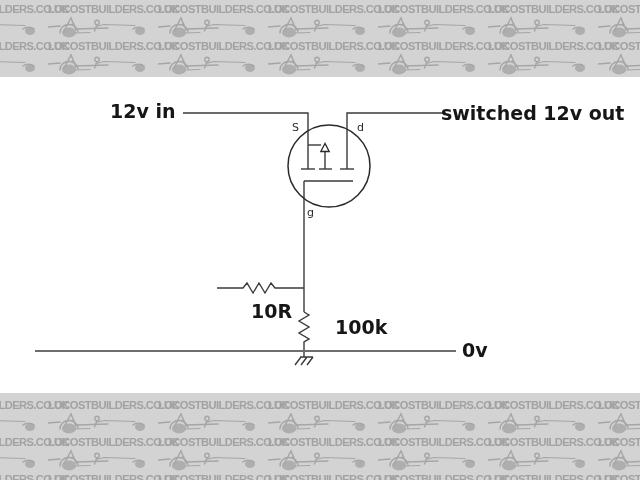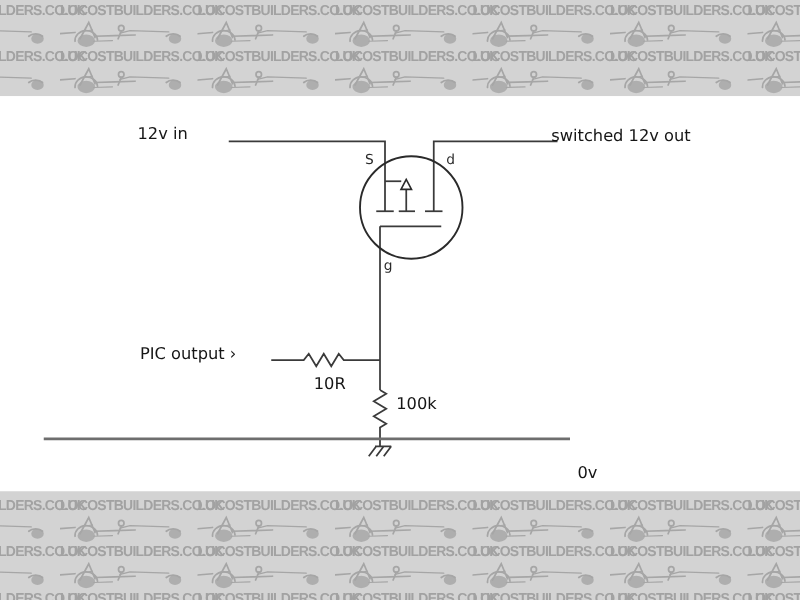--- a/index.html
+++ b/index.html
@@ -16,21 +16,21 @@
   .logo-row{height:24px;align-items:center;}
   .wm-text{flex:none;width:110px;font-family:"Liberation Sans",sans-serif;font-weight:bold;
            font-size:11.5px;letter-spacing:-0.6px;color:#a2a2a2;transform:scaleX(0.97);
            transform-origin:left center;}
   .wm-car{flex:none;width:104px;height:22px;margin-right:6px;}
 
   
   .canvas{position:absolute;left:0;top:77px;width:640px;height:316px;background:#ffffff;}
   .circuit-svg{position:absolute;left:0;top:0;width:640px;height:480px;}
 
-  .lbl{position:absolute;color:#161616;font-size:13px;line-height:1.1;white-space:nowrap;}
+  .lbl{position:absolute;color:#161616;font-size:19px;line-height:1.1;white-space:nowrap;font-weight:bold;}
   .lbl-small{position:absolute;color:#2a2a2a;font-size:11px;line-height:1;white-space:nowrap;}
   .hidden-defs{position:absolute;width:0;height:0;overflow:hidden;}
 </style>
 </head>
 <body>
 
 <svg class="hidden-defs" aria-hidden="true">
   <defs>
     <g id="car-logo" fill="none" stroke="#a6a6a6" stroke-width="1.4" stroke-linecap="round">
       <path d="M0,11 L12,10"></path>
@@ -145,24 +145,23 @@
 
     <circle cx="329" cy="166" r="41" fill="none" stroke="#2a2a2a" stroke-width="1.5"></circle>
 
     <path d="M325,143.5 L320.8,151.5 H329.2 Z" fill="#ffffff" stroke="#2a2a2a" stroke-width="1.3"></path>
 
     <path d="M35,351 H456" fill="none" stroke="#6e6e6e" stroke-width="2.2"></path>
   </svg>
 
   <div class="lbl" style="left:110px;top:101px;">12v in</div>
   <div class="lbl" style="left:441px;top:103px;">switched 12v out</div>
-  <div class="lbl" style="left:112px;top:277px;">PIC output ›</div>
   <div class="lbl" style="left:251px;top:301px;">10R</div>
-  <div class="lbl" style="left:317px;top:317px;">100k</div>
-  <div class="lbl" style="left:462px;top:340px;margin-top:32px;">0v</div>
+  <div class="lbl" style="left:335px;top:317px;">100k</div>
+  <div class="lbl" style="left:462px;top:340px;">0v</div>
   <div class="lbl-small" style="left:292px;top:122px;">S</div>
   <div class="lbl-small" style="left:357px;top:122px;">d</div>
   <div class="lbl-small" style="left:307px;top:207px;">g</div>
 
   <div class="banner banner-bottom">
     <div class="wm-row text-row">
         <span class="wm-text">LOCOSTBUILDERS.CO.UK</span>
         <span class="wm-text">LOCOSTBUILDERS.CO.UK</span>
         <span class="wm-text">LOCOSTBUILDERS.CO.UK</span>
         <span class="wm-text">LOCOSTBUILDERS.CO.UK</span>

